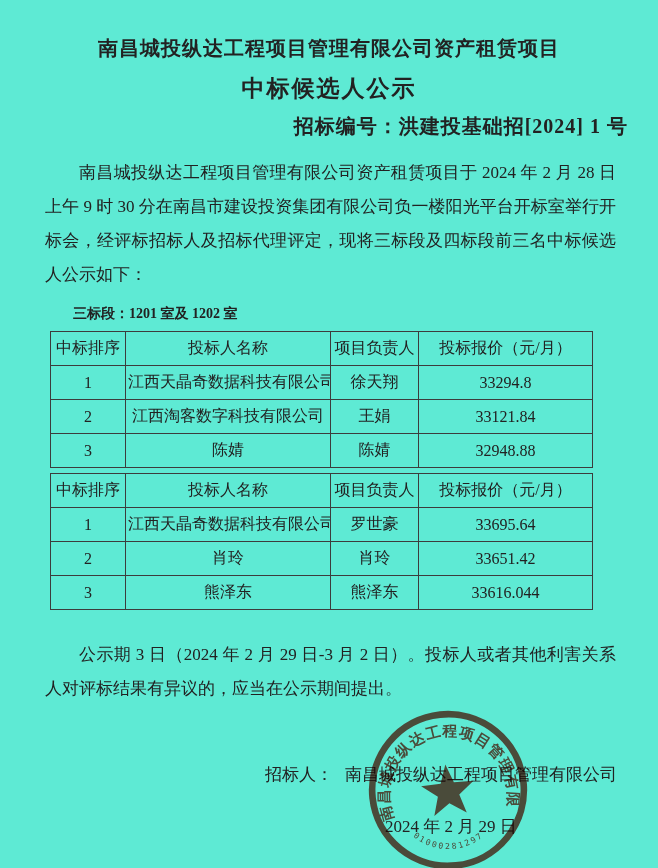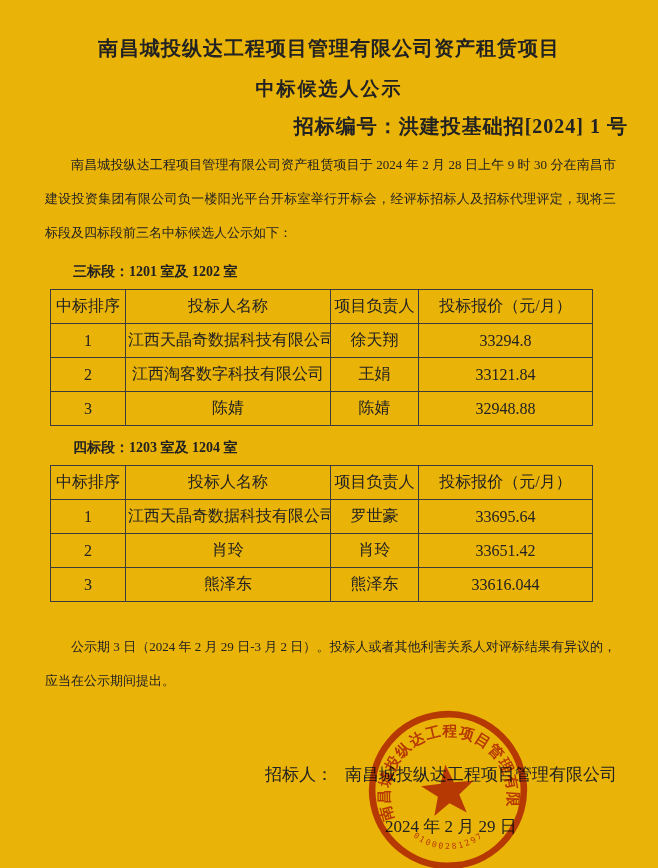--- a/index.html
+++ b/index.html
@@ -1,48 +1,48 @@
 <!DOCTYPE html>
 <html><head>
 <meta charset="utf-8">
 <style>
   html,body{margin:0;padding:0;background:#e8e8e8;}
   .page{
     position:relative;
     width:658px;height:868px;
     margin:0 auto;
-    background:#eab308;
+    background:#5eead4;
     font-family:"Liberation Serif","DejaVu Serif",serif;
     color:#222;
     overflow:hidden;
   }
   .title1{
     margin:34px 30px 0 30px;
     text-align:center;
     font-size:20px;font-weight:700;
     letter-spacing:1px;
     line-height:28px;
   }
   .title2{
     margin:14px 30px 0 30px;
     text-align:center;
-    font-size:19px;font-weight:700;
+    font-size:23px;font-weight:700;
     letter-spacing:2px;
     line-height:26px;
   }
   .bidno{
     margin:10px 30px 0 30px;
     text-align:right;
     font-size:20px;font-weight:700;
     letter-spacing:1px;
     line-height:28px;
   }
   .para{
-    margin:8px 42px 0 45px;
-    font-size:13px;
+    margin:16px 42px 0 45px;
+    font-size:17px;
     line-height:34px;
     text-align:justify;
     text-indent:2em;
   }
   .section-heading{
     margin:10px 45px 0 45px;
     padding-left:2em;
     font-size:14px;
     font-weight:700;
     line-height:24px;
@@ -146,21 +146,20 @@
     </tr>
     <tr>
       <td>3</td>
       <td>陈婧</td>
       <td>陈婧</td>
       <td>32948.88</td>
     </tr>
   </tbody>
     </table>
 
-  <div class="section-heading">四标段：1203 室及 1204 室</div>
 
   <table class="bid-table">
     <colgroup>
       <col class="col-rank">
         <col class="col-bidder">
         <col class="col-manager">
         <col class="col-price">
     </colgroup>
     <tbody>
         <tr class="hdr">

